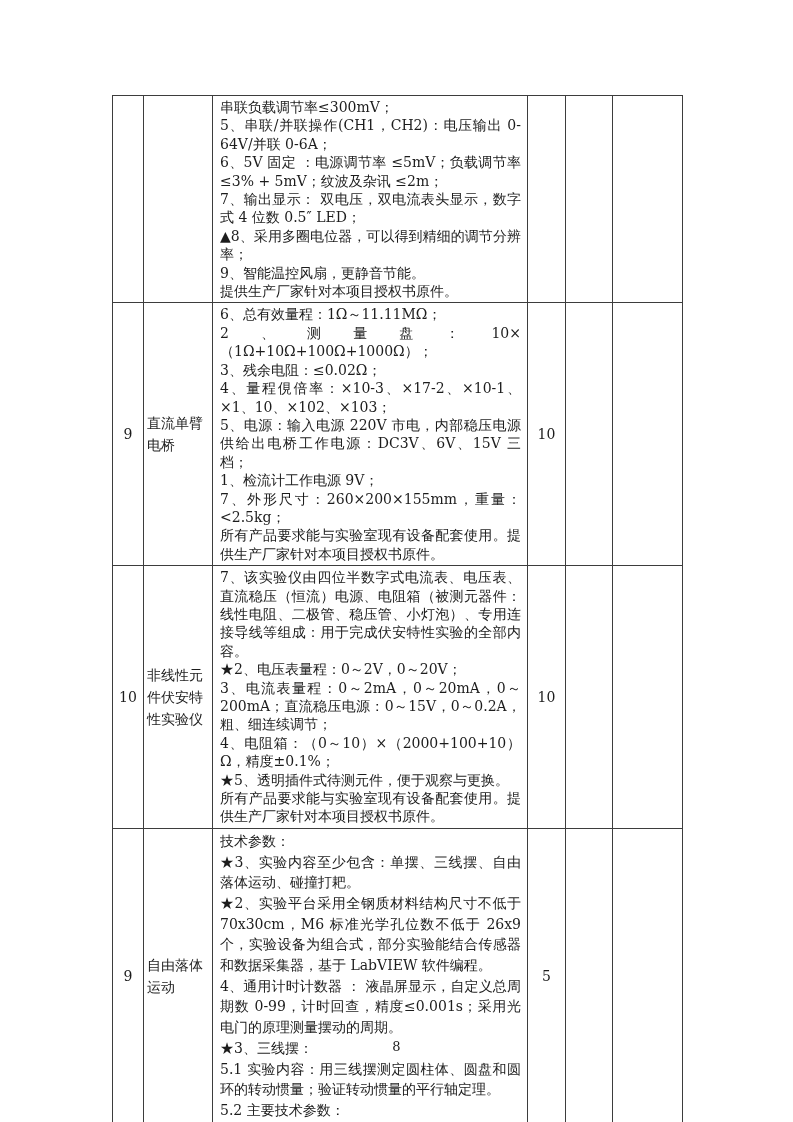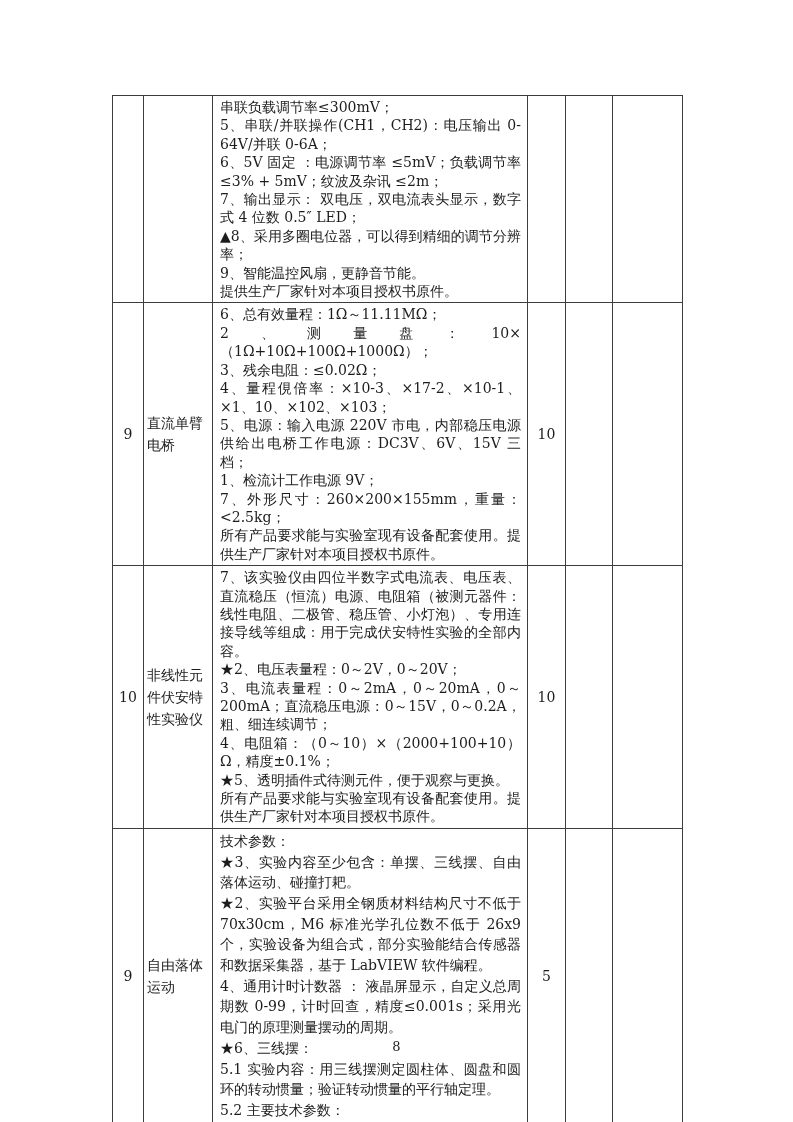--- a/index.html
+++ b/index.html
@@ -109,21 +109,21 @@
     </tr>
 
     <tr class="lh-b" style="height:289px">
       <td class="c-no">9</td>
       <td class="c-name">自由落体运动</td>
       <td class="c-spec">
         <p class="spec">技术参数：</p>
         <p class="spec">★3、实验内容至少包含：单摆、三线摆、自由落体运动、碰撞打耙。</p>
         <p class="spec">★2、实验平台采用全钢质材料结构尺寸不低于 70x30cm，M6 标准光学孔位数不低于 26x9 个，实验设备为组合式，部分实验能结合传感器和数据采集器，基于 LabVIEW 软件编程。</p>
         <p class="spec">4、通用计时计数器 ： 液晶屏显示，自定义总周期数 0-99，计时回查，精度≤0.001s；采用光电门的原理测量摆动的周期。</p>
-        <p class="spec">★6、三线摆：</p>
+        <p class="spec">★3、三线摆：</p>
         <p class="spec">5.1 实验内容：用三线摆测定圆柱体、圆盘和圆环的转动惯量；验证转动惯量的平行轴定理。</p>
         <p class="spec">5.2 主要技术参数：</p>
       </td>
       <td class="c-qty">5</td>
       <td class="c-blank"></td>
       <td class="c-blank"></td>
     </tr>
 
   </tbody>
 </table>

